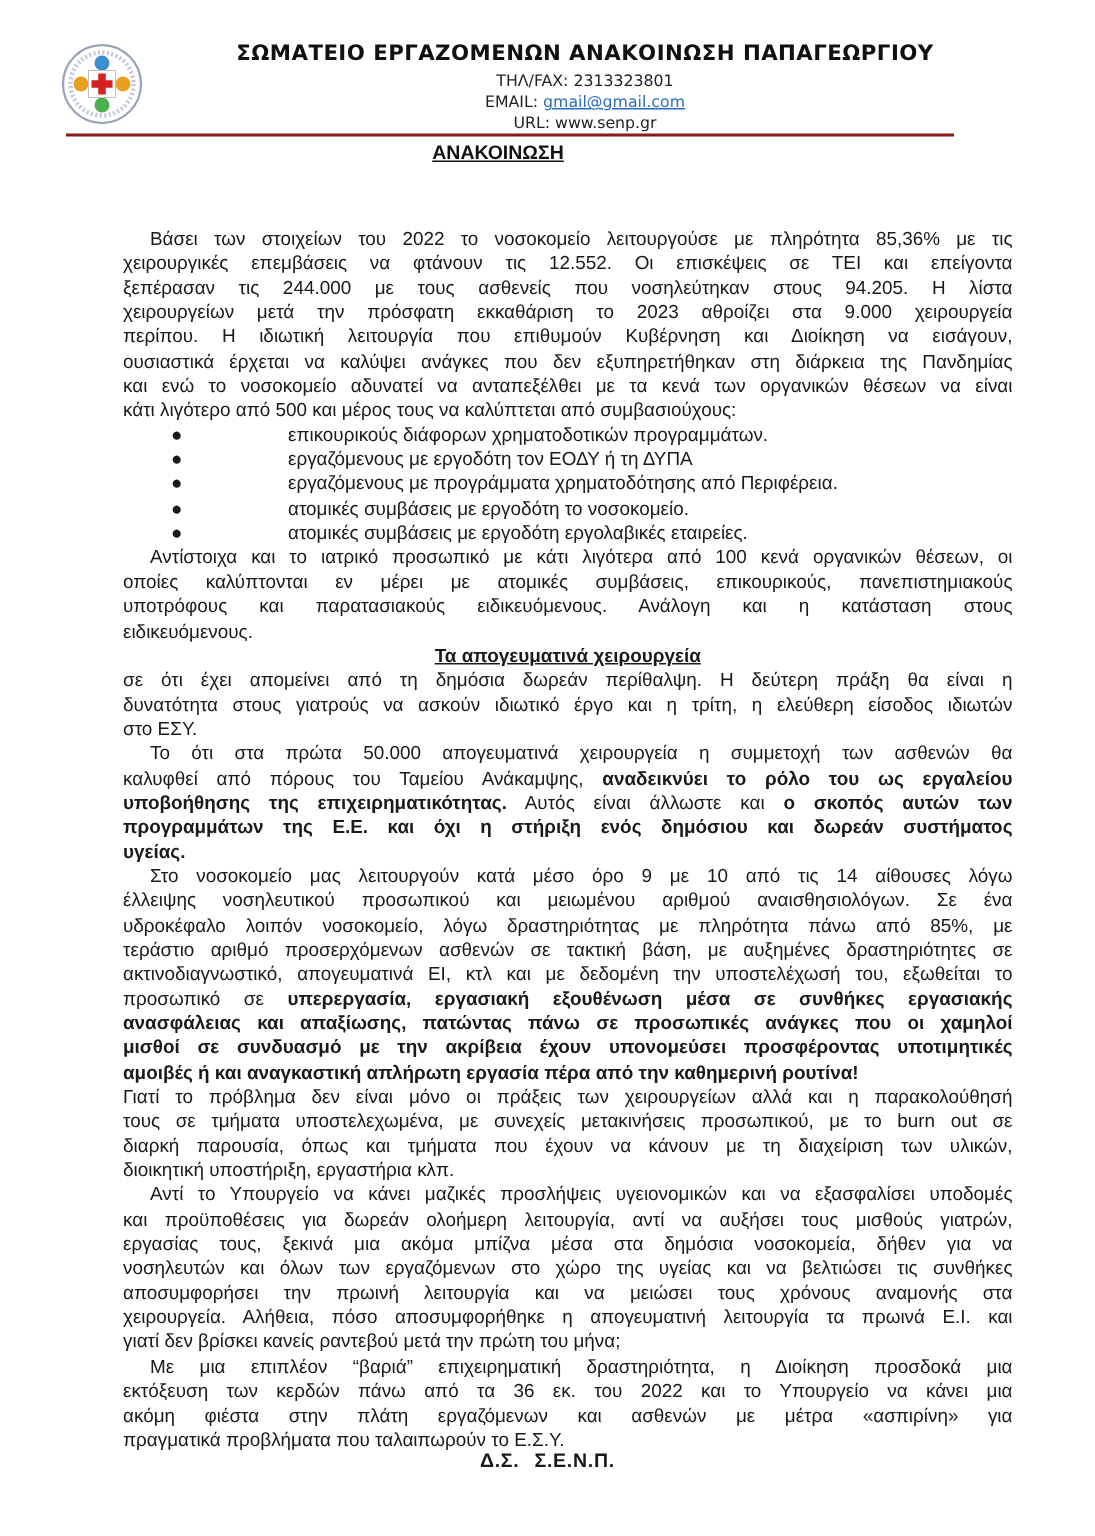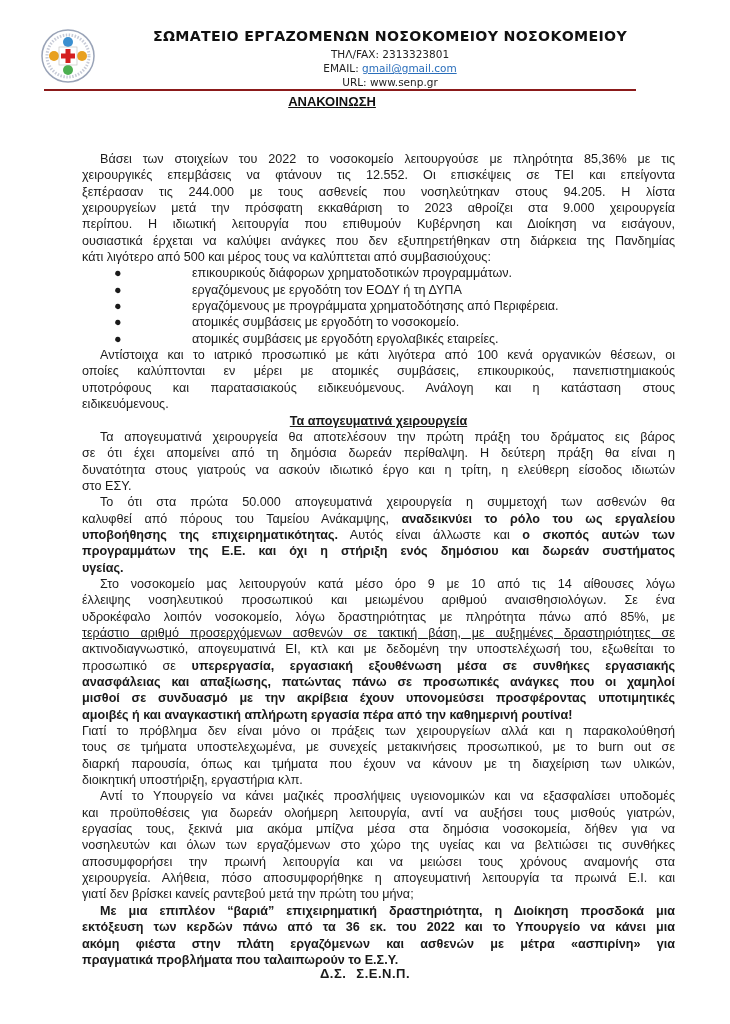--- a/index.html
+++ b/index.html
@@ -34,21 +34,21 @@
     <circle cx="28" cy="28" r="26" fill="#ffffff" stroke="#9aa4b8" stroke-width="1.5"></circle>
     <circle cx="28" cy="28" r="21" fill="none" stroke="#c8ccd8" stroke-width="3" stroke-dasharray="1.5 1.5"></circle>
     <circle cx="28" cy="14" r="5" fill="#3b8fd0"></circle>
     <circle cx="28" cy="42" r="5" fill="#4caf50"></circle>
     <circle cx="14" cy="28" r="5" fill="#e8a020"></circle>
     <circle cx="42" cy="28" r="5" fill="#e8a020"></circle>
     <rect x="19" y="19" width="18" height="18" fill="#ffffff" stroke="#bbb" stroke-width="0.6"></rect>
     <rect x="25.5" y="21" width="5" height="14" fill="#d42020"></rect>
     <rect x="21" y="25.5" width="14" height="5" fill="#d42020"></rect>
   </svg>
-  <div class="org-name">ΣΩΜΑΤΕΙΟ ΕΡΓΑΖΟΜΕΝΩΝ ΝΟΣΟΚΟΜΕΙΟΥ ΝΟΣΟΚΟΜΕΙΟΥ</div>
+  <div class="org-name">ΣΩΜΑΤΕΙΟ ΕΡΓΑΖΟΜΕΝΩΝ ΑΝΑΚΟΙΝΩΣΗ ΠΑΠΑΓΕΩΡΓΙΟΥ</div>
   <div class="contact tel">
     <span>ΤΗΛ/FAX:</span>
     <span>2313323801</span>
   </div>
   <div class="contact email">
     <span>EMAIL:</span>
     <span class="email-link">gmail@gmail.com</span>
   </div>
   <div class="contact url">
     <span>URL:</span>
@@ -61,20 +61,21 @@
 
 <div class="body-text">
 
   <div>
     <span class="line indent" style="white-space: normal; overflow: hidden;">Βάσει των στοιχείων του 2022 το νοσοκομείο λειτουργούσε με πληρότητα 85,36% με τις</span>
     <span class="line" style="white-space: normal; overflow: hidden;">χειρουργικές επεμβάσεις να φτάνουν τις 12.552. Οι επισκέψεις σε ΤΕΙ και επείγοντα</span>
     <span class="line" style="white-space: normal; overflow: hidden;">ξεπέρασαν  τις 244.000 με τους ασθενείς  που νοσηλεύτηκαν στους 94.205. Η λίστα</span>
     <span class="line" style="white-space: normal; overflow: hidden;">χειρουργείων μετά την πρόσφατη εκκαθάριση το 2023 αθροίζει στα 9.000 χειρουργεία</span>
     <span class="line" style="white-space: normal; overflow: hidden;">περίπου. Η ιδιωτική λειτουργία που επιθυμούν Κυβέρνηση και Διοίκηση να εισάγουν,</span>
     <span class="line" style="white-space: normal; overflow: hidden;">ουσιαστικά έρχεται να καλύψει ανάγκες που δεν εξυπηρετήθηκαν στη διάρκεια της Πανδημίας</span>
+    <span class="line" style="white-space: normal; overflow: hidden;">και ενώ το νοσοκομείο αδυνατεί να ανταπεξέλθει με τα κενά των οργανικών θέσεων να είναι</span>
     <span class="line last" style="white-space: normal; overflow: hidden;">κάτι λιγότερο από 500 και μέρος τους να καλύπτεται από συμβασιούχους:</span>
   </div>
 
   <div>
     <div class="bullet-line">
       <span class="bullet-dot">●</span>
       <span class="bullet-text">επικουρικούς διάφορων χρηματοδοτικών προγραμμάτων.</span>
     </div>
     <div class="bullet-line">
       <span class="bullet-dot">●</span>
@@ -97,39 +98,38 @@
   <div>
     <span class="line indent" style="white-space: normal; overflow: hidden;">Αντίστοιχα και το ιατρικό προσωπικό με κάτι λιγότερα από 100 κενά οργανικών θέσεων, οι</span>
     <span class="line" style="white-space: normal; overflow: hidden;">οποίες καλύπτονται εν μέρει με ατομικές συμβάσεις, επικουρικούς, πανεπιστημιακούς</span>
     <span class="line" style="white-space: normal; overflow: hidden;">υποτρόφους και παρατασιακούς ειδικευόμενους. Ανάλογη και η κατάσταση στους</span>
     <span class="line last" style="white-space: normal; overflow: hidden;">ειδικευόμενους.</span>
   </div>
 
   <span class="subtitle">Τα απογευματινά χειρουργεία</span>
 
   <div>
-    <span class="line indent" style="white-space: normal; overflow: hidden;">Τα απογευματινά χειρουργεία θα αποτελέσουν την πρώτη πράξη του δράματος εις βάρος</span>
     <span class="line" style="white-space: normal; overflow: hidden;">σε ότι έχει απομείνει από τη δημόσια δωρεάν περίθαλψη. Η δεύτερη πράξη θα είναι η</span>
     <span class="line" style="white-space: normal; overflow: hidden;">δυνατότητα στους γιατρούς να ασκούν ιδιωτικό έργο και η τρίτη, η ελεύθερη είσοδος ιδιωτών</span>
     <span class="line last" style="white-space: normal; overflow: hidden;">στο ΕΣΥ.</span>
   </div>
 
   <div>
     <span class="line indent" style="white-space: normal; overflow: hidden;">Το ότι στα πρώτα 50.000 απογευματινά χειρουργεία η συμμετοχή των ασθενών θα</span>
     <span class="line" style="white-space: normal; overflow: hidden;"><span>καλυφθεί από πόρους του Ταμείου Ανάκαμψης, </span><b>αναδεικνύει το ρόλο του ως εργαλείου</b></span>
     <span class="line" style="white-space: normal; overflow: hidden;"><b>υποβοήθησης της επιχειρηματικότητας.</b><span> Αυτός είναι άλλωστε και </span><b>ο σκοπός αυτών των</b></span>
     <span class="line" style="white-space: normal; overflow: hidden;"><b>προγραμμάτων της Ε.Ε. και όχι η στήριξη ενός δημόσιου και δωρεάν συστήματος</b></span>
     <span class="line last" style="white-space: normal; overflow: hidden;"><b>υγείας.</b></span>
   </div>
 
   <div>
     <span class="line indent" style="white-space: normal; overflow: hidden;">Στο νοσοκομείο μας λειτουργούν κατά μέσο όρο 9 με 10 από τις 14 αίθουσες λόγω</span>
     <span class="line" style="white-space: normal; overflow: hidden;">έλλειψης νοσηλευτικού προσωπικού και μειωμένου αριθμού αναισθησιολόγων. Σε ένα</span>
     <span class="line" style="white-space: normal; overflow: hidden;">υδροκέφαλο λοιπόν νοσοκομείο, λόγω δραστηριότητας με πληρότητα πάνω από 85%, με</span>
-    <span class="line" style="white-space: normal; overflow: hidden; text-decoration: underline;">τεράστιο αριθμό προσερχόμενων ασθενών σε τακτική βάση, με αυξημένες δραστηριότητες σε</span>
+    <span class="line" style="white-space: normal; overflow: hidden;">τεράστιο αριθμό προσερχόμενων ασθενών σε τακτική βάση, με αυξημένες δραστηριότητες σε</span>
     <span class="line" style="white-space: normal; overflow: hidden;">ακτινοδιαγνωστικό, απογευματινά ΕΙ, κτλ και με δεδομένη την υποστελέχωσή του, εξωθείται το</span>
     <span class="line" style="white-space: normal; overflow: hidden;"><span>προσωπικό σε </span><b>υπερεργασία,  εργασιακή εξουθένωση μέσα σε συνθήκες εργασιακής</b></span>
     <span class="line" style="white-space: normal; overflow: hidden;"><b>ανασφάλειας και απαξίωσης, πατώντας πάνω σε προσωπικές ανάγκες που οι χαμηλοί</b></span>
     <span class="line" style="white-space: normal; overflow: hidden;"><b>μισθοί σε συνδυασμό με την ακρίβεια έχουν υπονομεύσει προσφέροντας υποτιμητικές</b></span>
     <span class="line last" style="white-space: normal; overflow: hidden;"><b>αμοιβές ή και αναγκαστική απλήρωτη εργασία πέρα από την καθημερινή ρουτίνα!</b></span>
   </div>
 
   <div>
     <span class="line" style="white-space: normal; overflow: hidden;">Γιατί το πρόβλημα δεν είναι μόνο οι πράξεις των χειρουργείων αλλά και η παρακολούθησή</span>
     <span class="line" style="white-space: normal; overflow: hidden;">τους σε τμήματα υποστελεχωμένα, με συνεχείς μετακινήσεις προσωπικού, με το burn out σε</span>
@@ -140,21 +140,21 @@
   <div>
     <span class="line indent" style="white-space: normal; overflow: hidden;">Αντί το Υπουργείο να κάνει μαζικές προσλήψεις υγειονομικών και να εξασφαλίσει υποδομές</span>
     <span class="line" style="white-space: normal; overflow: hidden;">και προϋποθέσεις για δωρεάν ολοήμερη λειτουργία, αντί να αυξήσει τους μισθούς γιατρών,</span>
     <span class="line" style="white-space: normal; overflow: hidden;">εργασίας τους,  ξεκινά  μια ακόμα μπίζνα μέσα στα δημόσια νοσοκομεία, δήθεν για να</span>
     <span class="line" style="white-space: normal; overflow: hidden;">νοσηλευτών και όλων των εργαζόμενων στο χώρο της υγείας και να βελτιώσει τις συνθήκες</span>
     <span class="line" style="white-space: normal; overflow: hidden;">αποσυμφορήσει την πρωινή λειτουργία και να μειώσει τους χρόνους αναμονής στα</span>
     <span class="line" style="white-space: normal; overflow: hidden;">χειρουργεία. Αλήθεια, πόσο αποσυμφορήθηκε η απογευματινή λειτουργία τα πρωινά Ε.Ι. και</span>
     <span class="line last" style="white-space: normal; overflow: hidden;">γιατί δεν βρίσκει κανείς ραντεβού μετά την πρώτη του μήνα;</span>
   </div>
 
-  <div style="font-weight:bold;">
+  <div style="font-weight:normal;">
     <span class="line indent" style="white-space: normal; overflow: hidden;">Με μια επιπλέον “βαριά” επιχειρηματική δραστηριότητα, η Διοίκηση προσδοκά μια</span>
     <span class="line" style="white-space: normal; overflow: hidden;">εκτόξευση των κερδών πάνω από τα 36 εκ. του 2022 και το Υπουργείο να κάνει μια</span>
     <span class="line" style="white-space: normal; overflow: hidden;">ακόμη φιέστα στην πλάτη εργαζόμενων και ασθενών με μέτρα «ασπιρίνη» για</span>
     <span class="line last" style="white-space: normal; overflow: hidden;">πραγματικά προβλήματα που ταλαιπωρούν το Ε.Σ.Υ.</span>
   </div>
 </div>
 
 <div class="signature">
   <span>Δ.Σ.</span><span class="sp"></span><span>Σ.Ε.Ν.Π.</span>
 </div>

